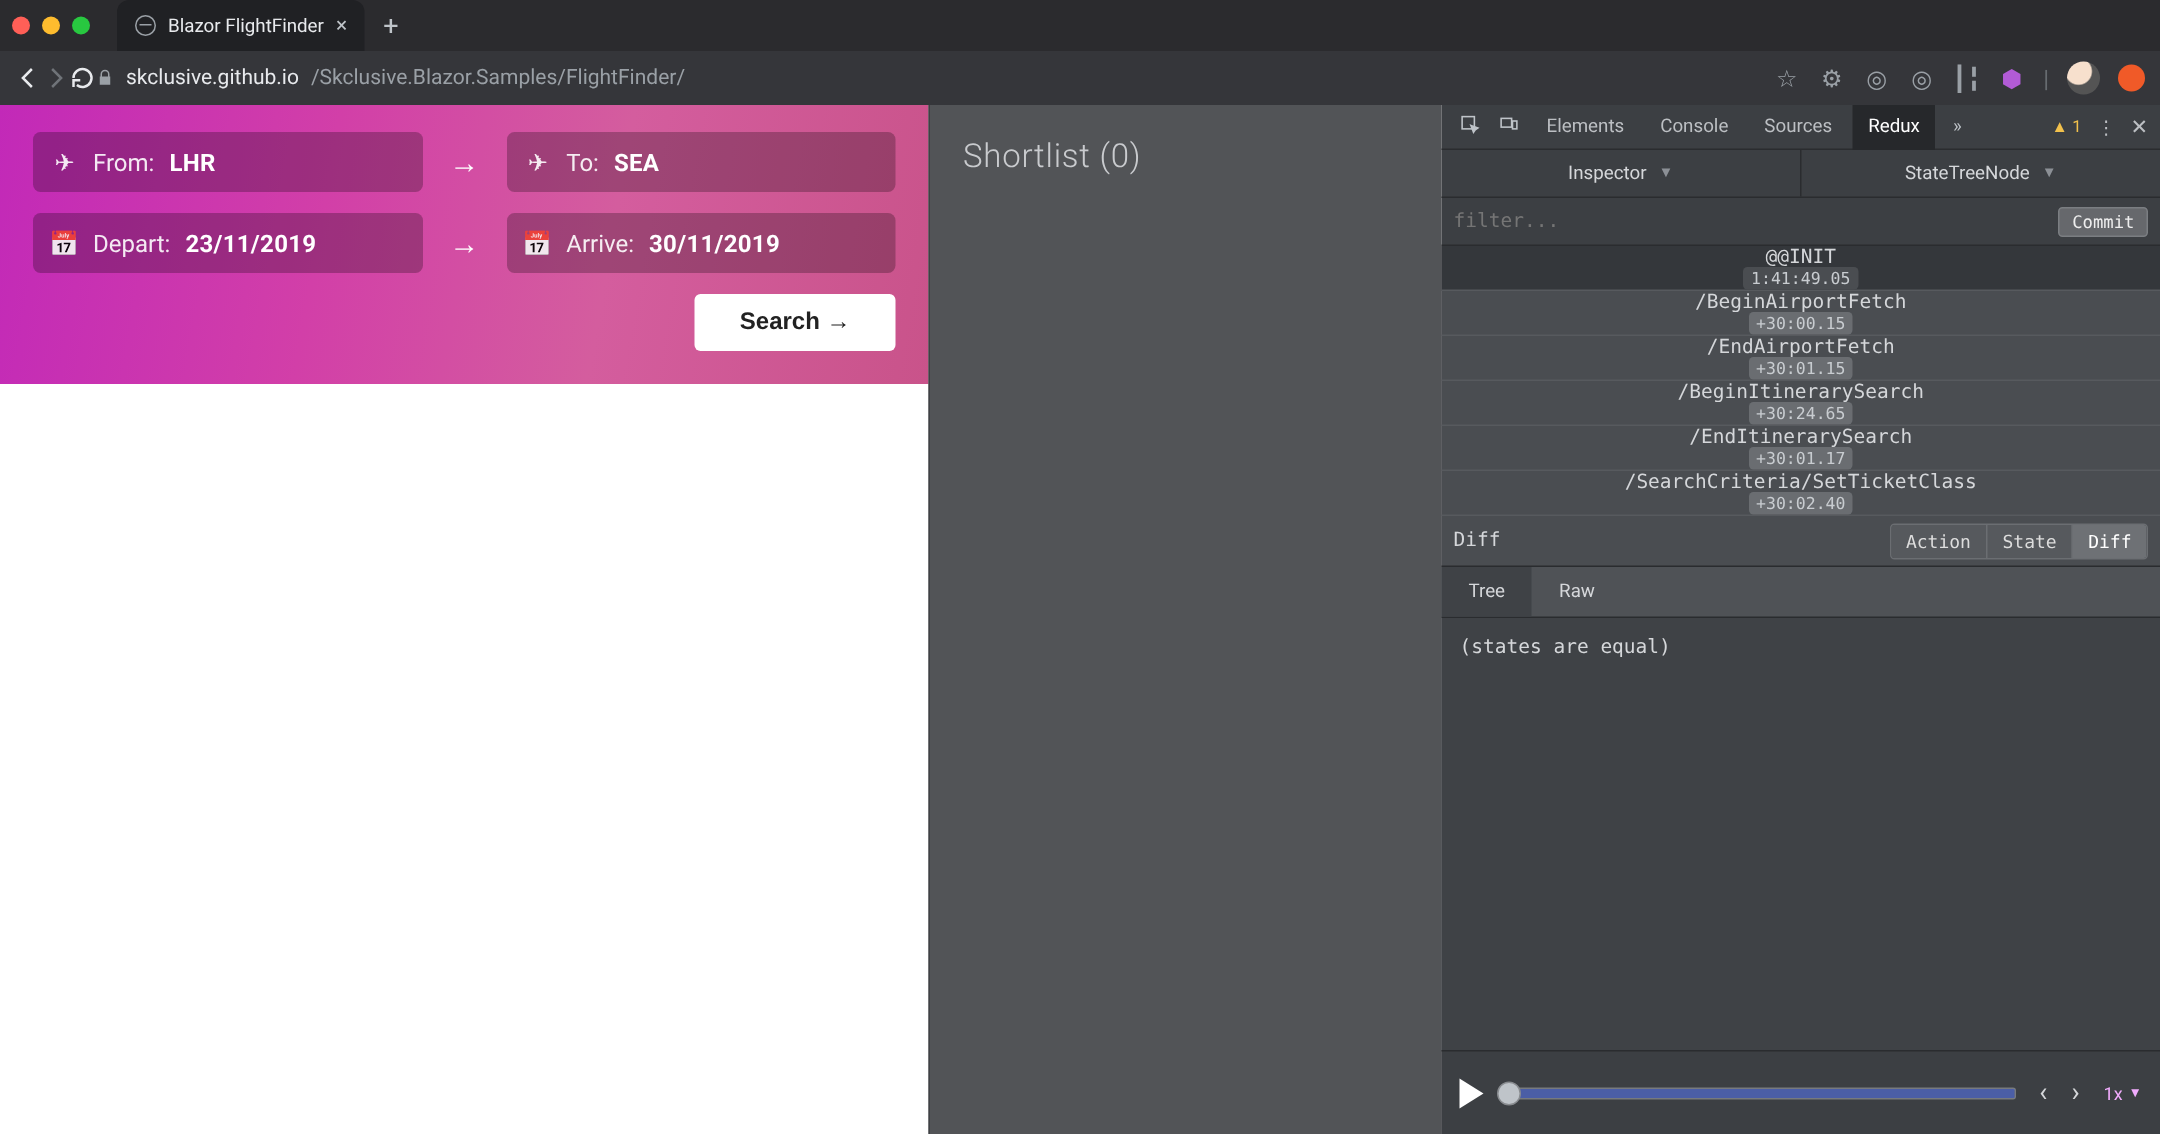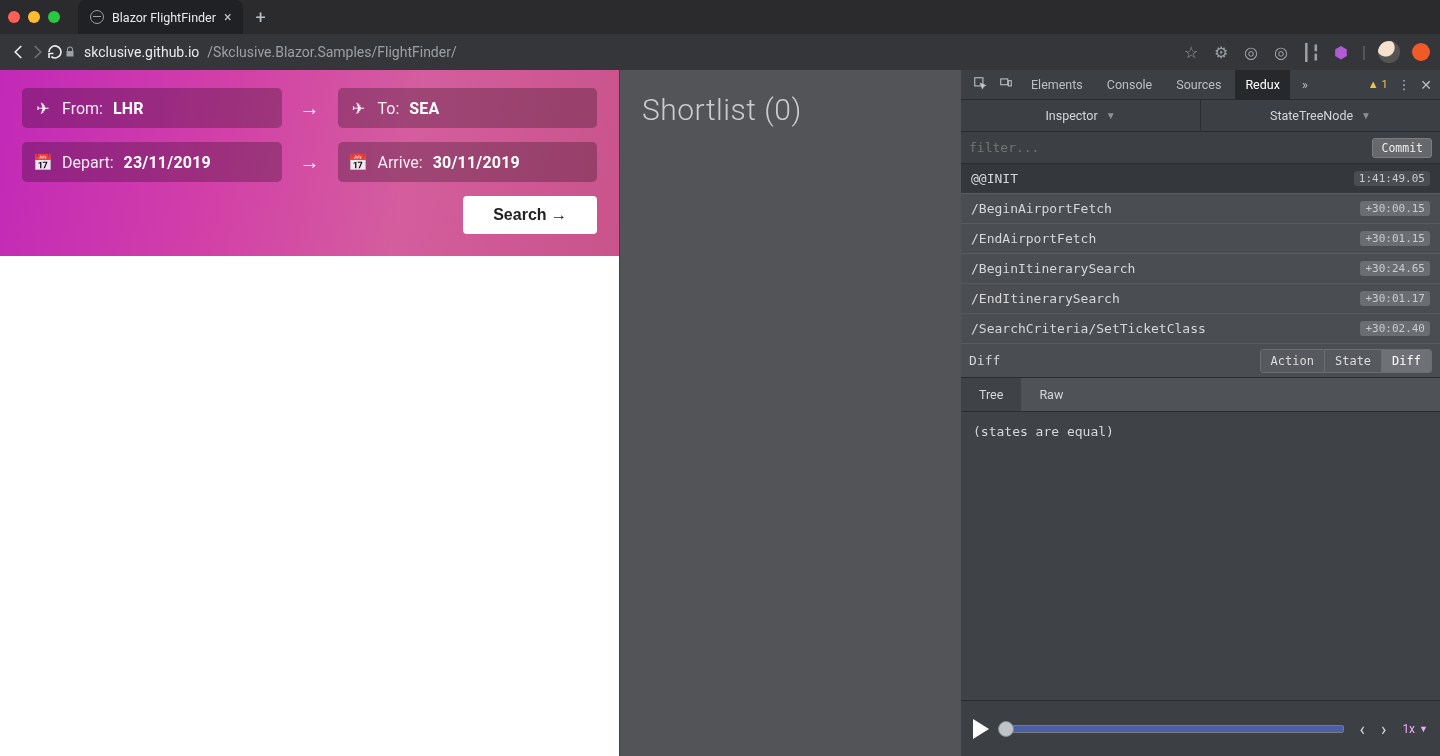--- a/index.html
+++ b/index.html
@@ -70,21 +70,21 @@
   }
   .select .caret { font-size:12px; color:#ddd;}
   .btn-search {
     height:38px; padding:0 30px; background:#fff; color:#222; border:none; border-radius:4px;
     font-size:16px; font-weight:600; cursor:pointer; margin-left:auto;
   }
   .app-below { flex:1; background:#fff;}
 
   
   .shortlist-pane { width: 342px; background:#525457; color:#c9cbce; padding:22px 22px; border-left:1px solid #3f4144;}
-  .shortlist-title { font-size:30px; font-weight:300; letter-spacing:.5px;}
+  .shortlist-title { font-size:22px; font-weight:300; letter-spacing:.5px;}
 
   
   .devtools { flex:1; background:#3c3f43; color:#d5d7da; display:flex; flex-direction:column; font-size:12.5px; min-width:0;}
   .dt-tabs { height:30px; display:flex; align-items:center; border-bottom:1px solid #2a2c2f; padding-left:8px; gap:4px;}
   .dt-tabs .pick { color:#bfc4c9; width:22px; text-align:center;}
   .dt-tab { padding:0 10px; height:30px; line-height:30px; color:#bcbfc3; cursor:pointer; }
   .dt-tab.active { background:#26282b; color:#fff; }
   .dt-right { margin-left:auto; display:flex; align-items:center; gap:10px; padding-right:8px;}
   .dt-warn { display:flex; align-items:center; gap:3px; color:#f2c14c; font-size:11px;}
   .dt-close { color:#bcbfc3; font-size:14px; }
@@ -93,21 +93,21 @@
   .insp-row { display:flex; height:32px; border-bottom:1px solid #2a2c2f;}
   .insp-cell { flex:1; display:flex; align-items:center; justify-content:center; gap:8px; border-right:1px solid #2a2c2f; color:#d5d7da;}
   .insp-cell:last-child{ border-right:none;}
   .insp-caret { font-size:10px; color:#8c9096;}
 
   .filter-row { display:flex; align-items:center; height:32px; border-bottom:1px solid #2a2c2f; padding:0 8px; gap:8px;}
   .filter-row input { flex:1; background:transparent; border:none; color:#d5d7da; font-family:ui-monospace,Menlo,Consolas,monospace; font-size:13px; outline:none;}
   .commit-btn { background:#66686c; border:1px solid #7b7e82; color:#eee; font-family:ui-monospace,Menlo,monospace; font-size:11.5px; padding:2px 8px; border-radius:3px; cursor:pointer;}
 
   .action-list { flex: 0 0 auto; }
-  .action-item { display:flex; align-items:center; height:30px; padding:0 10px; border-bottom:1px solid #575a5e; font-family:ui-monospace,Menlo,Consolas,monospace; font-size:13px; background:#4a4d51;}
+  .action-item { display:flex; align-items:center; height:30px; padding:0 10px; border-bottom:1px solid #575a5e; font-family:ui-monospace,Menlo,Consolas,monospace; font-size:13px; background:#4a4d51;flex-direction:column;}
   .action-item.selected { background:#34373b; }
   .action-item .a-name { flex:1; white-space:nowrap; overflow:hidden; text-overflow:ellipsis; }
   .a-time { font-size:11px; color:#c8ccd0; background:#6a6d71; padding:1px 5px; border-radius:3px; font-family:ui-monospace,Menlo,monospace;}
   .action-item.selected .a-time{ background:#4a4d51;}
 
   .diff-row { display:flex; align-items:center; height:34px; padding:0 8px; border-bottom:1px solid #2a2c2f; background:#4a4d51;}
   .diff-row .dlabel{ font-family:ui-monospace,Menlo,monospace; font-size:13px; color:#d5d7da; }
   .seg { margin-left:auto; display:flex; border:1px solid #6b6e72; border-radius:3px; overflow:hidden;}
   .seg button { background:#56595d; border:none; color:#ddd; font-family:ui-monospace,Menlo,monospace; font-size:12px; padding:4px 10px; cursor:pointer;}
   .seg button + button { border-left:1px solid #6b6e72;}

